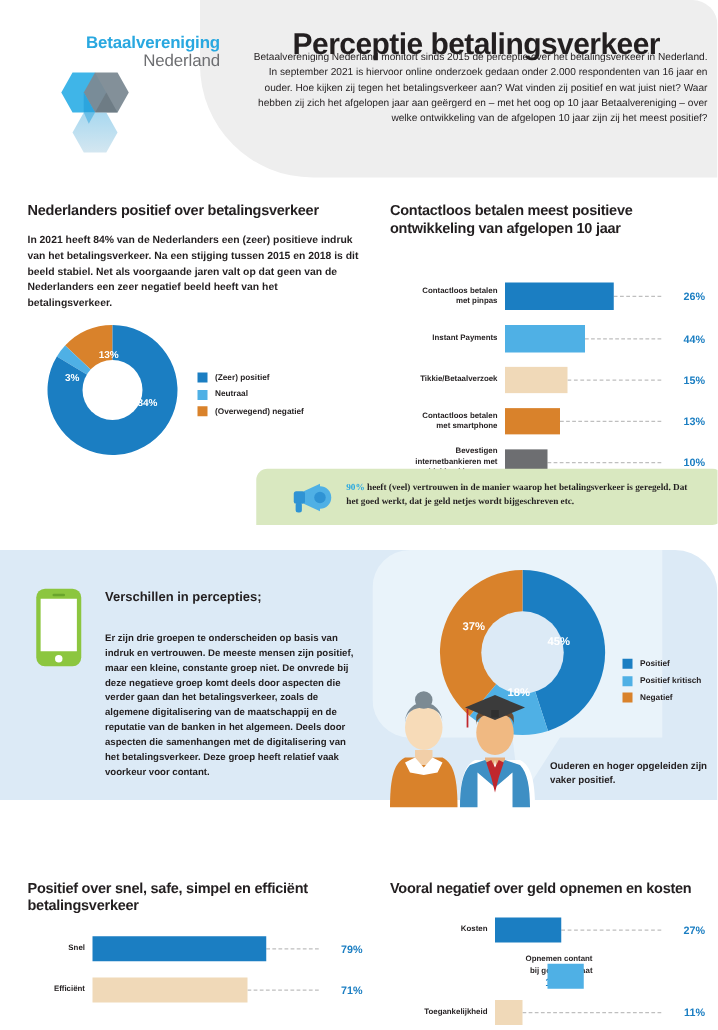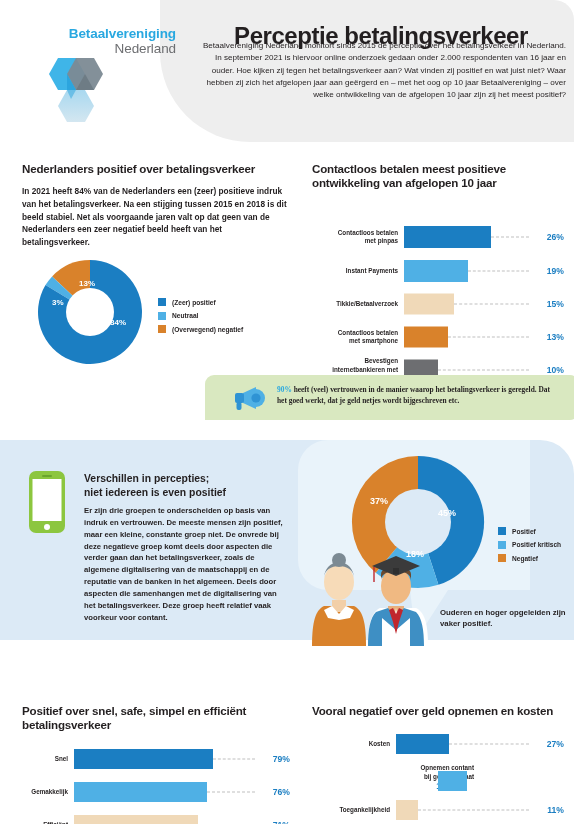--- a/index.html
+++ b/index.html
@@ -209,21 +209,21 @@
       </div>
 
       <div class="bar-row" style="height:28px;margin-bottom:6px;">
         <div class="bar-lbl" style="width:86px;">
           <div>Instant Payments</div>
         </div>
         <div class="bar-track">
           <div class="bar-dash" style="left:64px;right:4px;"></div>
           <div class="bar-fill" style="width:64px;height:22px;background:#4fb0e5;"></div>
         </div>
-        <div class="bar-val" style="width:26px;">19%</div>
+        <div class="bar-val" style="width:26px;">44%</div>
       </div>
 
       <div class="bar-row" style="height:26px;margin-bottom:6px;">
         <div class="bar-lbl" style="width:86px;">
           <div>Tikkie/Betaalverzoek</div>
         </div>
         <div class="bar-track">
           <div class="bar-dash" style="left:50px;right:4px;"></div>
           <div class="bar-fill" style="width:50px;height:21px;background:#f0d9b8;"></div>
         </div>
@@ -275,21 +275,20 @@
 
   <svg class="phone" viewBox="0 0 38 64">
     <rect x="1" y="1" width="36" height="62" rx="7" fill="#8cc63f"></rect>
     <rect x="4.5" y="9" width="29" height="42" fill="#ffffff"></rect>
     <rect x="14" y="5" width="10" height="2" rx="1" fill="#6aa52c"></rect>
     <circle cx="19" cy="57" r="3" fill="#ffffff"></circle>
   </svg>
 
   <div class="mid-title">
     <div>Verschillen in percepties;</div>
-    <div>niet iedereen is even positief</div>
   </div>
   <div class="mid-body">Er zijn drie groepen te onderscheiden op basis van indruk en vertrouwen. De meeste mensen zijn positief, maar een kleine, constante groep niet. De onvrede bij deze negatieve groep komt deels door aspecten die verder gaan dan het betalingsverkeer, zoals de algemene digitalisering van de maatschappij en de reputatie van de banken in het algemeen. Deels door aspecten die samenhangen met de digitalisering van het betalingsverkeer. Deze groep heeft relatief vaak voorkeur voor contant.</div>
 
   <svg class="bubble" viewBox="0 0 232 205">
     <path d="M30 0 H232 V150 H150 L118 200 L112 150 H30 A30 30 0 0 1 0 120 V30 A30 30 0 0 1 30 0 Z" fill="#e9f3fa"></path>
   </svg>
 
   <div class="donut2">
     <svg viewBox="0 0 140 140">
       <g transform="translate(70,70)">
@@ -355,28 +354,20 @@
     <div class="barchart">
       <div class="bar-row" style="height:26px;margin-bottom:7px;">
         <div class="bar-lbl" style="width:46px;">Snel</div>
         <div class="bar-track">
           <div class="bar-dash" style="left:139px;right:4px;"></div>
           <div class="bar-fill" style="width:139px;height:20px;background:#1b7ec2;"></div>
         </div>
         <div class="bar-val" style="width:26px;">79%</div>
       </div>
 
-      <div class="bar-row" style="height:26px;margin-bottom:7px;">
-        <div class="bar-lbl" style="width:46px;">Gemakkelijk</div>
-        <div class="bar-track">
-          <div class="bar-dash" style="left:133px;right:4px;"></div>
-          <div class="bar-fill" style="width:133px;height:20px;background:#4fb0e5;"></div>
-        </div>
-        <div class="bar-val" style="width:26px;">76%</div>
-      </div>
 
       <div class="bar-row" style="height:26px;margin-bottom:7px;">
         <div class="bar-lbl" style="width:46px;">Efficiënt</div>
         <div class="bar-track">
           <div class="bar-dash" style="left:124px;right:4px;"></div>
           <div class="bar-fill" style="width:124px;height:20px;background:#f0d9b8;"></div>
         </div>
         <div class="bar-val" style="width:26px;">71%</div>
       </div>
 

